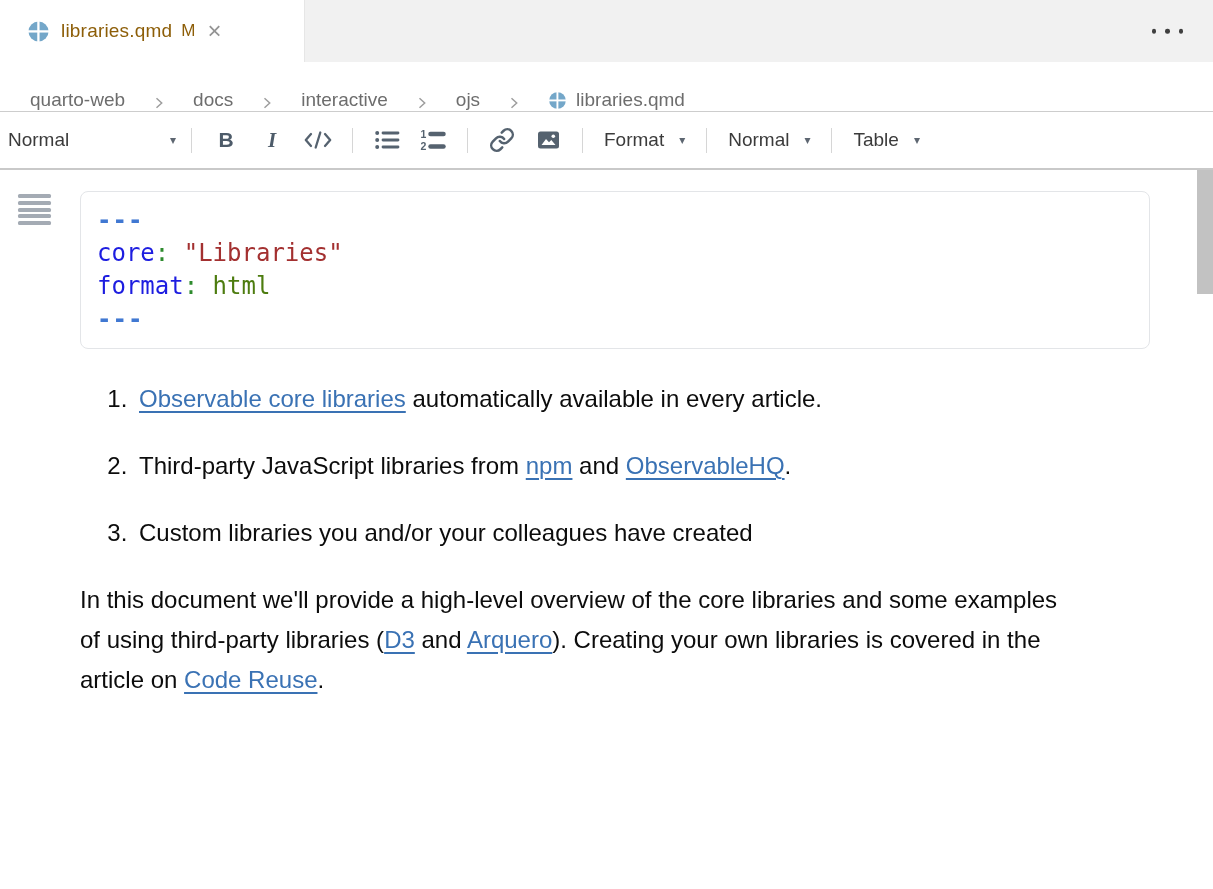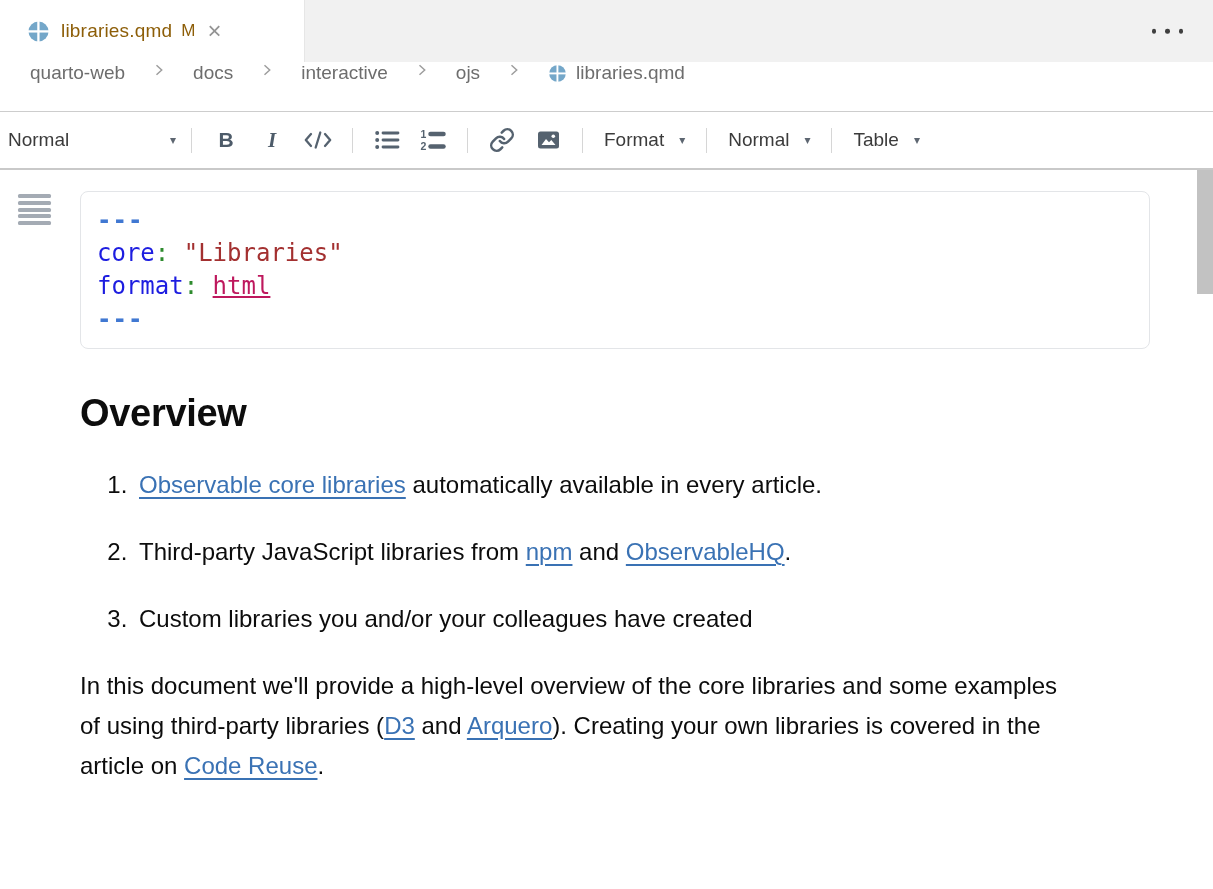--- a/index.html
+++ b/index.html
@@ -15,21 +15,21 @@
   .tabbar { height: 62px; background: #f1f1f1; display: flex; align-items: stretch; position: relative; }
   .tab { width: 305px; background: #ffffff; display: flex; align-items: center; padding: 0 12px 0 27px; border-right: 1px solid #e6e6e6; }
   .tab-icon { width: 23px; height: 23px; flex: 0 0 auto; }
   .tab-title { font-size: 19px; color: var(--modified-file); margin-left: 11px; letter-spacing: .2px; }
   .tab-badge { font-size: 17px; color: var(--modified-file); margin-left: 9px; }
   .tab-close { font-size: 24px; line-height: 20px; color: #949494; margin-left: 12px; cursor: pointer; }
   .more-actions { position: absolute; right: 28px; top: 50%; transform: translateY(-50%); display: flex; gap: 9px; padding: 6px 2px; cursor: pointer; }
   .more-actions .dot { width: 4.5px; height: 4.5px; border-radius: 50%; background: #3f3f3f; }
 
   
-  .breadcrumbs { height: 50px; background: #ffffff; display: flex; align-items: flex-start; padding-left: 30px; gap: 24px; font-size: 19px; color: #6d6d6d; border-bottom: 1px solid #cdcdcd; }
+  .breadcrumbs { height: 50px; background: #ffffff; display: flex; align-items: flex-end; padding-left: 30px; gap: 24px; font-size: 19px; color: #6d6d6d; border-bottom: 1px solid #cdcdcd; }
   .crumb { cursor: pointer; }
   .crumb-chevron { display: flex; align-items: center; margin: 0 2px; }
   .crumb-file { display: flex; align-items: center; gap: 9px; cursor: pointer; }
   .crumb-file .file-icon { width: 19px; height: 19px; }
 
   
   .toolbar { height: 58px; background: #ffffff; display: flex; align-items: center; padding-left: 8px; border-bottom: 2px solid #c9c9c9; color: #53616f; }
   .tb-sep { width: 1px; height: 25px; background: #d6d6d6; margin: 0 11px; flex: 0 0 auto; }
   .style-select { display: flex; align-items: center; justify-content: space-between; width: 172px; font-size: 19px; color: #3b3b3b; cursor: pointer; padding-right: 4px; }
   .tb-btn { display: flex; align-items: center; justify-content: center; width: 46px; height: 40px; cursor: pointer; border-radius: 4px; }
@@ -51,21 +51,21 @@
   .yaml-block {
     width: 1070px; border: 1.5px solid #e3e5e8; border-radius: 8px;
     padding: 12px 16px; background: #ffffff;
     font-family: "DejaVu Sans Mono", "Liberation Mono", monospace;
     font-size: 24px; line-height: 33px; white-space: pre;
   }
   .tok-key { color: var(--yaml-key); }
   .tok-punct { color: var(--yaml-punct); }
   .tok-string { color: var(--yaml-string); }
   .tok-meta { color: var(--yaml-meta); font-weight: 600; letter-spacing: 1px; }
-  .tok-plain { color: #be185d; text-decoration: underline; }
+  .tok-plain { color: #4d7c0f; }
 
   .doc h2 { font-size: 38px; font-weight: 700; color: #0d0d0d; margin: 42px 0 0; line-height: 44px; letter-spacing: -.3px; }
   .para { font-size: 24px; line-height: 40px; color: #0c0c0c; margin: 38px 0 0; max-width: 985px; }
   .para.closing { margin-top: 24px; }
   ol.doc-list { margin: 30px 0 0; padding-left: 54px; font-size: 24px; line-height: 40px; color: #0c0c0c; max-width: 985px; }
   ol.doc-list li { margin-bottom: 27px; padding-left: 5px; }
   .doc a.doc-link { color: var(--accent-link); text-decoration: underline; text-underline-offset: 4px; text-decoration-thickness: 1.5px; cursor: pointer; }
 </style>
 </head>
 <body>
@@ -201,21 +201,20 @@
     <div class="bar"></div>
     <div class="bar"></div>
     <div class="bar"></div>
     <div class="bar"></div>
     <div class="bar"></div>
   </div>
 
   <div class="doc">
     <div class="yaml-block"><div><span class="tok-meta">---</span></div><div><span class="tok-key">core</span><span class="tok-punct">: </span><span class="tok-string">"Libraries"</span></div><div><span class="tok-key">format</span><span class="tok-punct">: </span><span class="tok-plain">html</span></div><div><span class="tok-meta">---</span></div></div>
 
-    <h2>Overview</h2>
 
 
     <ol class="doc-list">
       <li><a class="doc-link" href="#">Observable core libraries</a><span> automatically available in every article.</span></li>
       <li><span>Third-party JavaScript libraries from </span><a class="doc-link" href="#">npm</a><span> and </span><a class="doc-link" href="#">ObservableHQ</a><span>.</span></li>
       <li><span>Custom libraries you and/or your colleagues have created</span></li>
     </ol>
 
     <p class="para closing"><span>In this document we'll provide a high-level overview of the core libraries and some examples of using third-party libraries (</span><a class="doc-link" href="#">D3</a><span> and </span><a class="doc-link" href="#">Arquero</a><span>). Creating your own libraries is covered in the article on </span><a class="doc-link" href="#">Code Reuse</a><span>.</span></p>
   </div>

